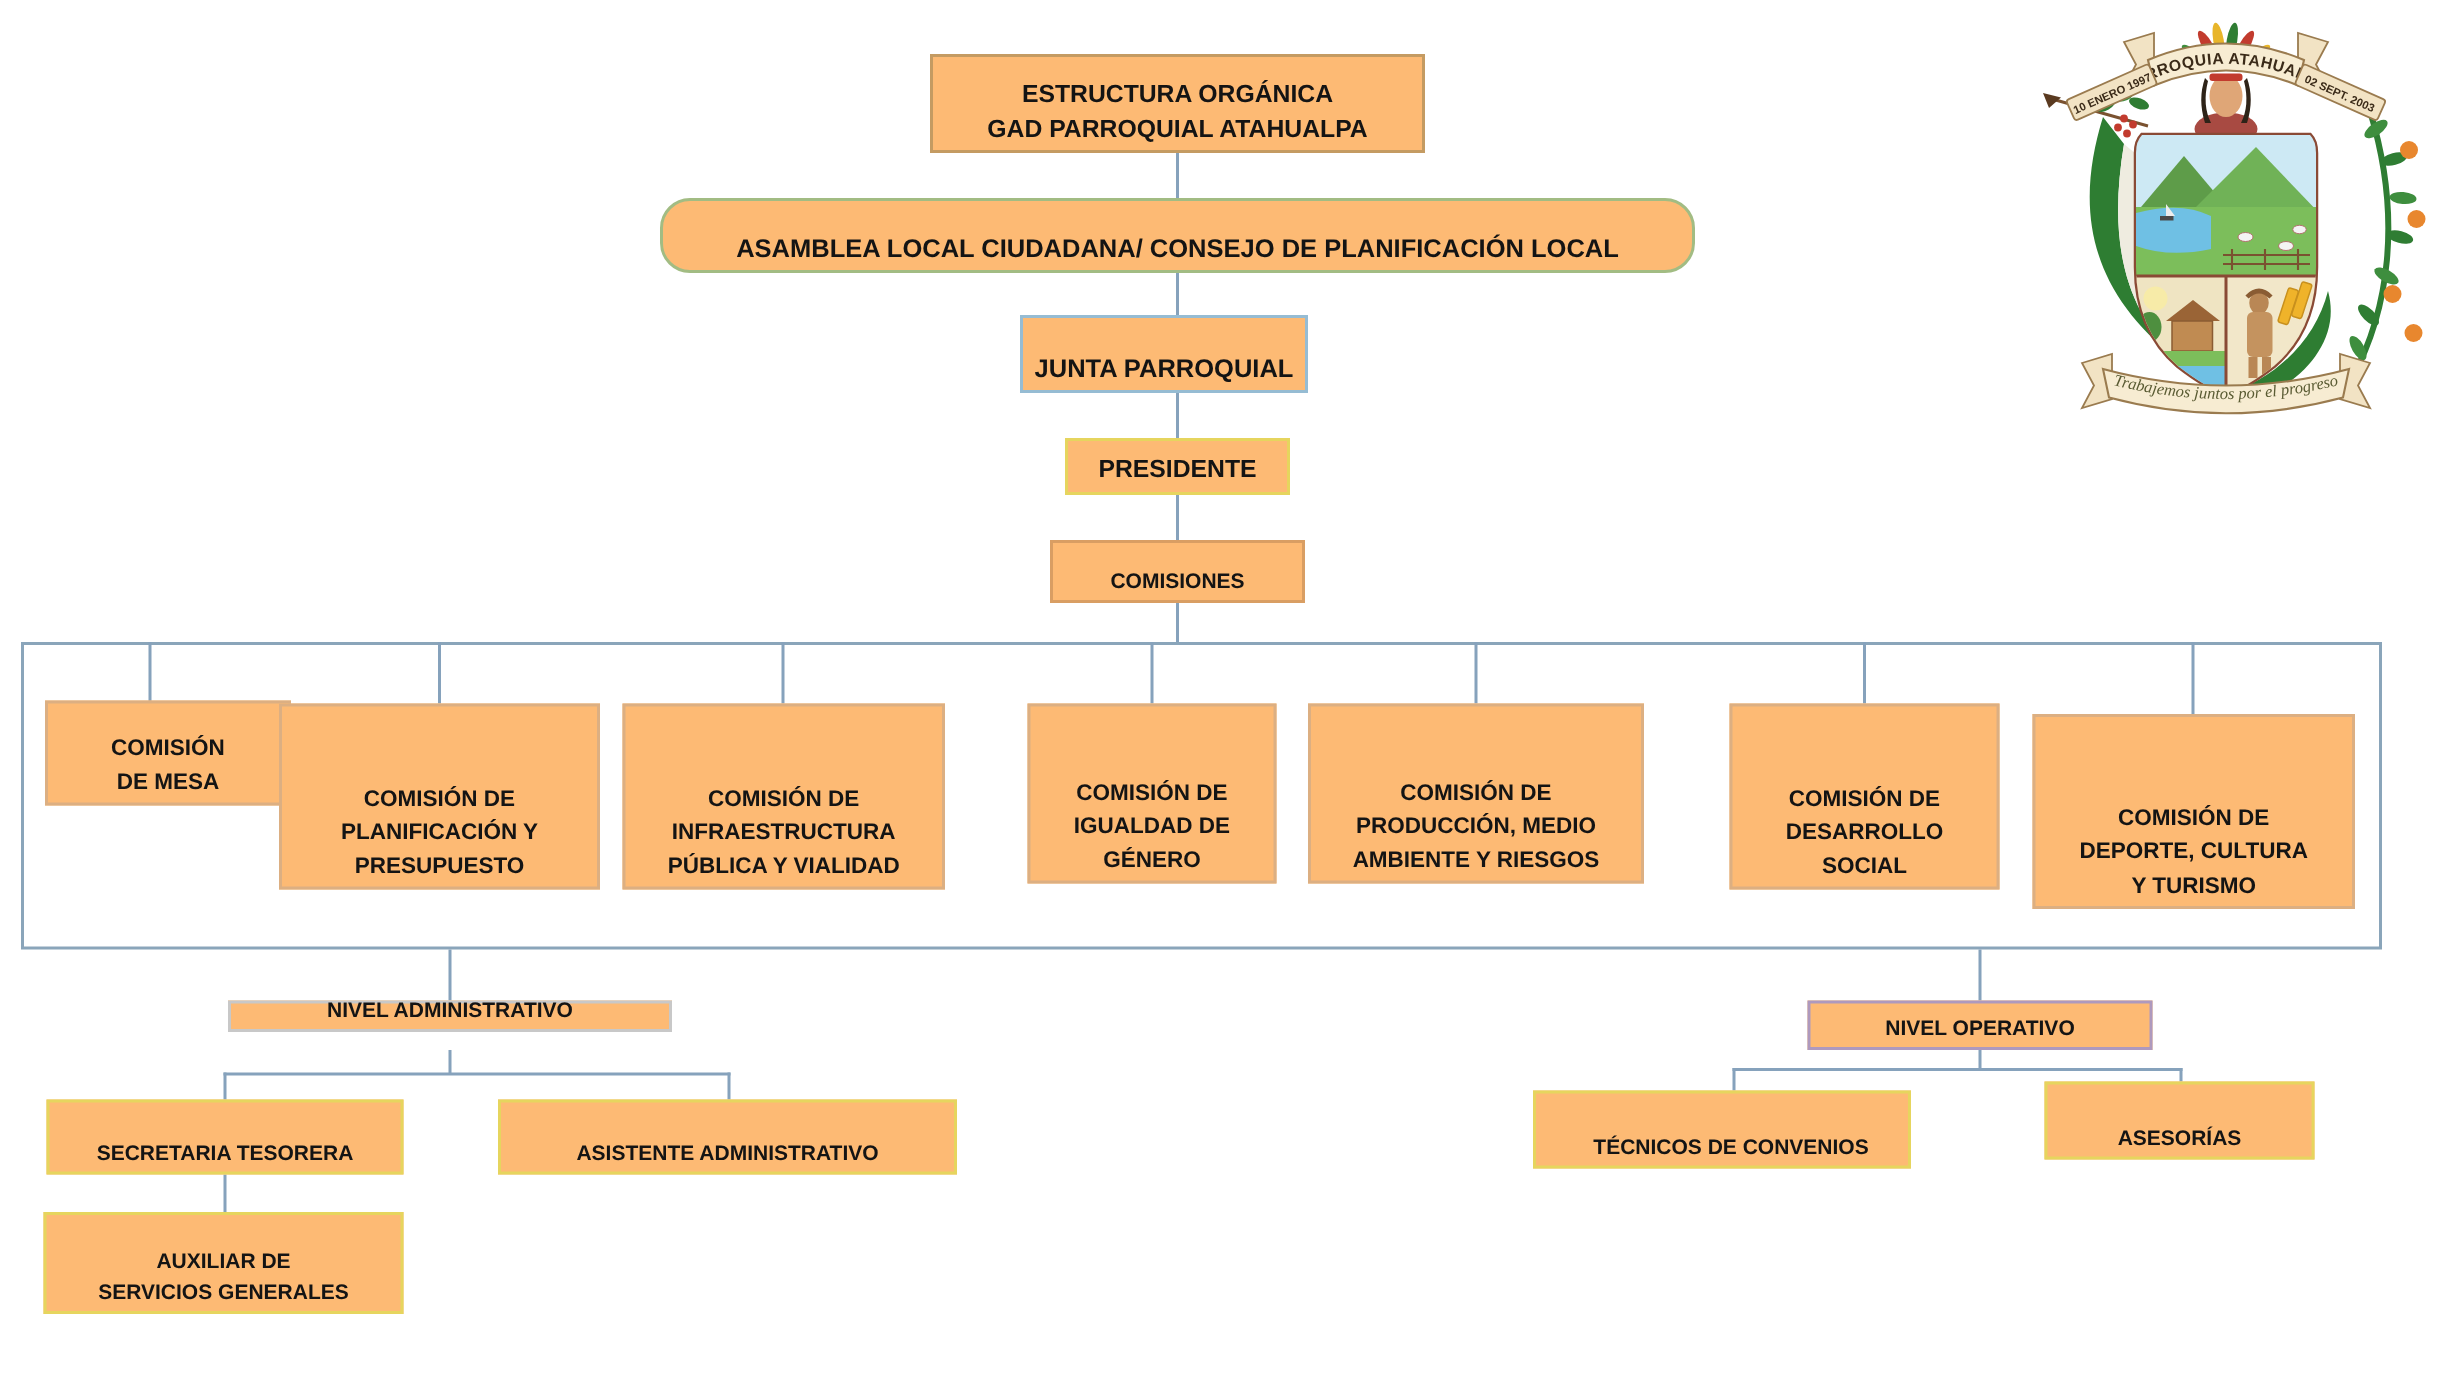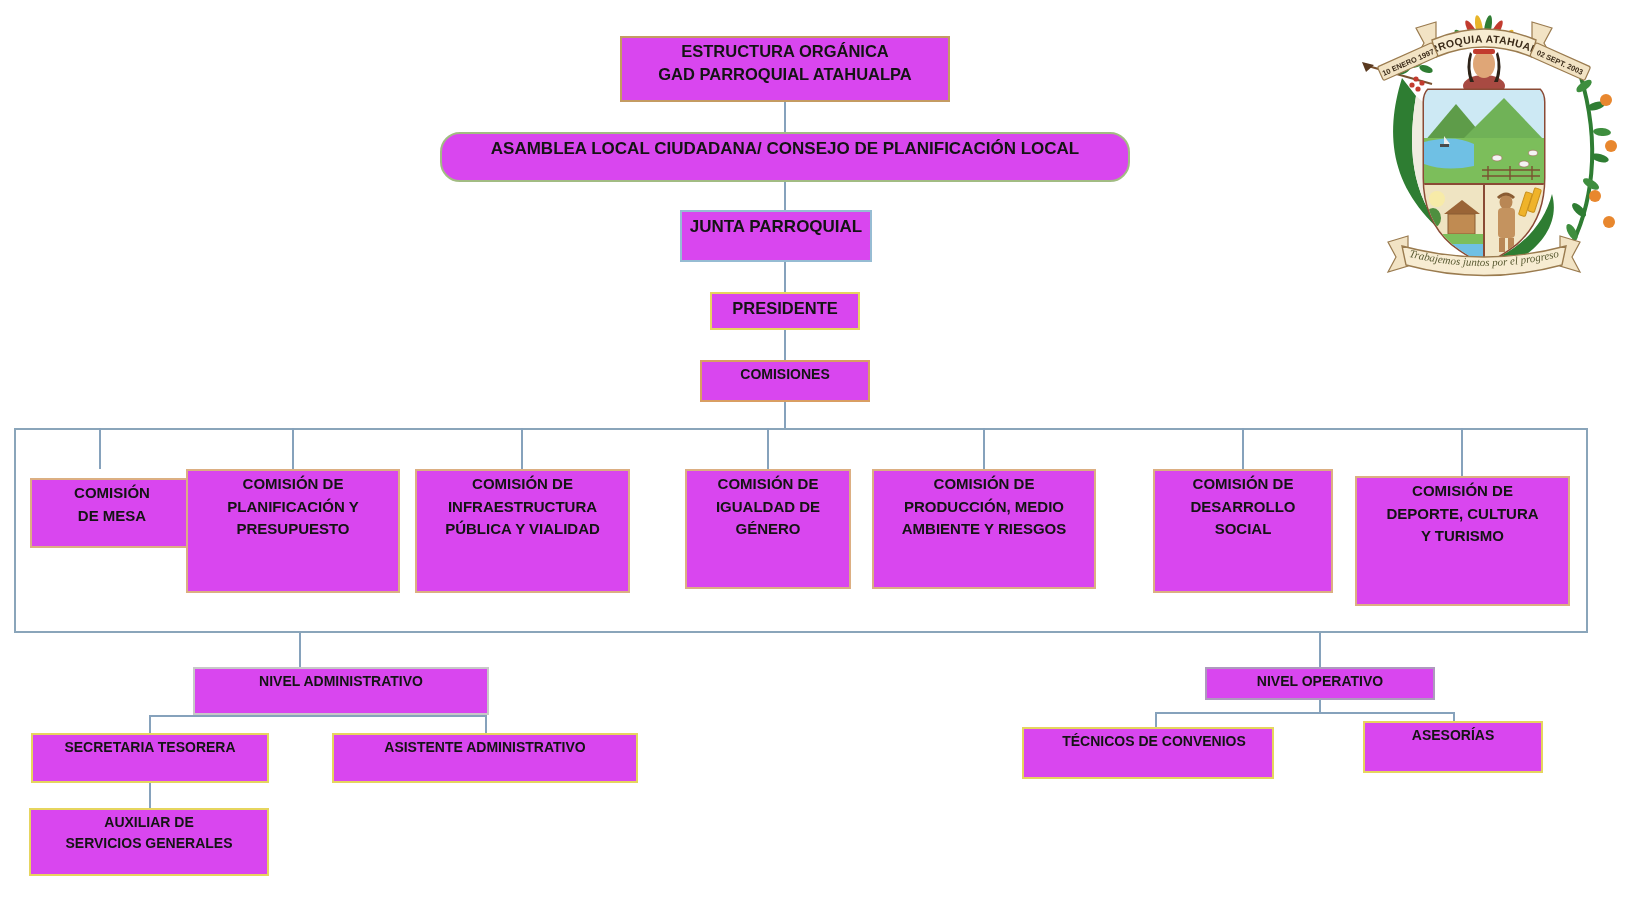--- a/index.html
+++ b/index.html
@@ -1,22 +1,22 @@
 <!DOCTYPE html>
 <html><head>
 <meta charset="utf-8">
 <style>
   html,body{margin:0;padding:0;background:#ffffff;}
   #canvas{
     position:relative;width:1640px;height:924px;background:#ffffff;overflow:hidden;
     font-family:"Liberation Sans",sans-serif;color:#141414;
   }
   .box{
-    position:absolute;background:#d946ef;border:2px solid #999;
-    display:flex;align-items:flex-start;justify-content:center;text-align:center;
+    position:absolute;background:#fdba74;border:2px solid #999;
+    display:flex;align-items:flex-end;justify-content:center;text-align:center;
     box-sizing:border-box;font-weight:700;
   }
   .lbl{white-space:pre-line;line-height:1.5;padding:2px 6px;}
   .b-tan{border-color:#C49B62;}
   .b-green{border-color:#A2BC83;}
   .b-blue{border-color:#96BCD3;}
   .b-yellow{border-color:#E6D55E;}
   .b-orange{border-color:#D99E63;}
   .b-peach{border-color:#DCAF82;}
   .b-gray{border-color:#C8C8C8;}
@@ -81,21 +81,21 @@
   </div>
 
   <div class="box b-yellow fs-title" style="left:710px;top:292px;width:150px;height:38px;">
     <span class="lbl">PRESIDENTE</span>
   </div>
 
   <div class="box b-orange fs-mid" style="left:700px;top:360px;width:170px;height:42px;">
     <span class="lbl">COMISIONES</span>
   </div>
 
-  <div class="box b-peach fs-com" style="left:30px;top:478px;width:164px;height:70px;">
+  <div class="box b-peach fs-com" style="left:30px;top:467px;width:164px;height:70px;">
     <span class="lbl">COMISIÓN
 DE MESA</span>
   </div>
   <div class="box b-peach fs-com" style="left:186px;top:469px;width:214px;height:124px;">
     <span class="lbl">COMISIÓN DE
 PLANIFICACIÓN Y
 PRESUPUESTO</span>
   </div>
   <div class="box b-peach fs-com" style="left:415px;top:469px;width:215px;height:124px;">
     <span class="lbl">COMISIÓN DE
@@ -116,21 +116,21 @@
     <span class="lbl">COMISIÓN DE
 DESARROLLO
 SOCIAL</span>
   </div>
   <div class="box b-peach fs-com" style="left:1355px;top:476px;width:215px;height:130px;">
     <span class="lbl">COMISIÓN DE
 DEPORTE, CULTURA
 Y TURISMO</span>
   </div>
 
-  <div class="box b-gray fs-mid" style="left:152px;top:667px;width:296px;height:48px;margin-left:41px;">
+  <div class="box b-gray fs-mid" style="left:152px;top:667px;width:296px;height:21px;">
     <span class="lbl">NIVEL ADMINISTRATIVO</span>
   </div>
   <div class="box b-yellow fs-mid" style="left:31px;top:733px;width:238px;height:50px;">
     <span class="lbl">SECRETARIA TESORERA</span>
   </div>
   <div class="box b-yellow fs-mid" style="left:332px;top:733px;width:306px;height:50px;">
     <span class="lbl">ASISTENTE ADMINISTRATIVO</span>
   </div>
   <div class="box b-yellow fs-mid" style="left:29px;top:808px;width:240px;height:68px;">
     <span class="lbl">AUXILIAR DE

